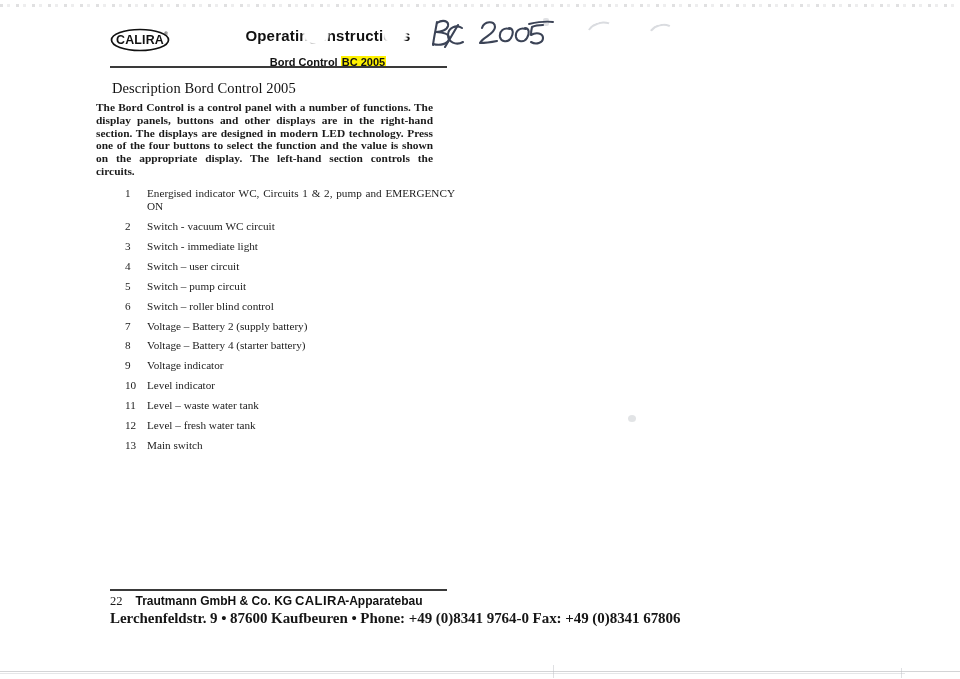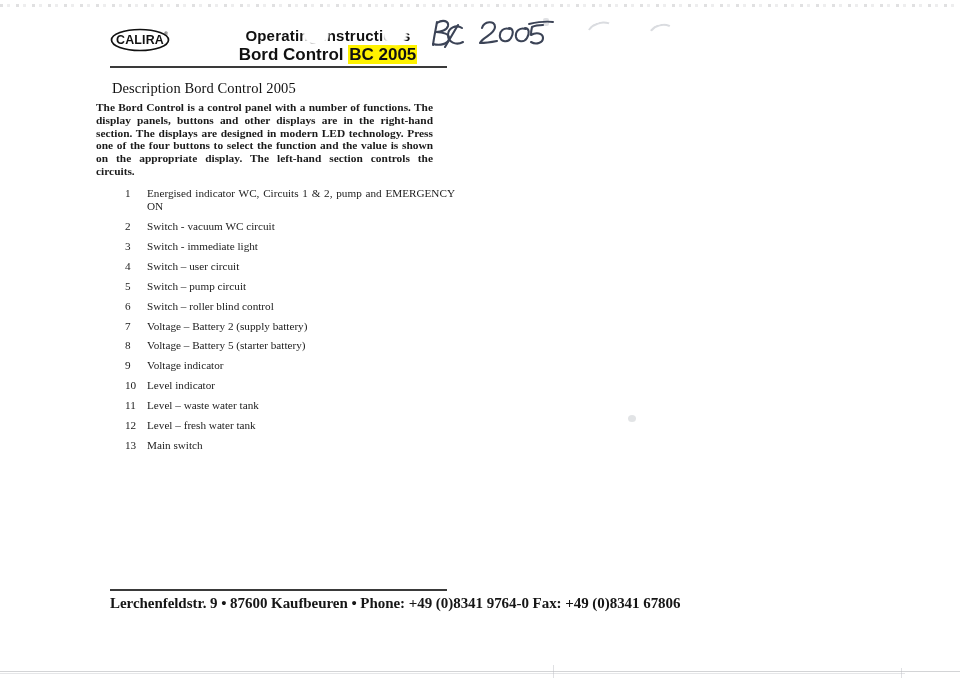--- a/index.html
+++ b/index.html
@@ -129,24 +129,24 @@
     letter-spacing: 0.2px;
     color: #111111;
     line-height: 19px;
     white-space: nowrap;
     position: relative;
     display: inline-block;
   }
   .title-sub {
     font-family: "Liberation Sans", sans-serif;
     font-weight: bold;
-    font-size: 17px;
+    font-size: 11px;
     color: #111111;
     line-height: 15px;
-    margin-top: 2px;
+    margin-top: 10px;
     white-space: nowrap;
   }
   .hl-yellow {
     background: #fff200;
     padding: 0 1px;
   }
   
   .blot {
     position: absolute;
     background: #ffffff;
@@ -373,21 +373,21 @@
     <span class="li-text">Switch – roller blind control</span>
   </div>
 
   <div class="list-item">
     <span class="li-num">7</span>
     <span class="li-text">Voltage – Battery 2 (supply battery)</span>
   </div>
 
   <div class="list-item">
     <span class="li-num">8</span>
-    <span class="li-text">Voltage – Battery 5 (starter battery)</span>
+    <span class="li-text">Voltage – Battery 4 (starter battery)</span>
   </div>
 
   <div class="list-item">
     <span class="li-num">9</span>
     <span class="li-text">Voltage indicator</span>
   </div>
 
   <div class="list-item">
     <span class="li-num">10</span>
     <span class="li-text">Level indicator</span>
@@ -405,14 +405,18 @@
 
   <div class="list-item">
     <span class="li-num">13</span>
     <span class="li-text">Main switch</span>
   </div>
 
 </div>
 
 <div class="footer-rule"></div>
 <div class="footer">
+  <div class="footer-line1">
+    <span class="page-num">22</span>
+    <div class="footer-company"><span>Trautmann GmbH &amp; Co. KG </span><span class="brandmark">CALIRA</span><span>-Apparatebau</span></div>
+  </div>
   <div class="footer-line2">Lerchenfeldstr. 9 • 87600 Kaufbeuren • Phone: +49 (0)8341 9764-0 Fax: +49 (0)8341 67806</div>
 </div>
 
 </body></html>

